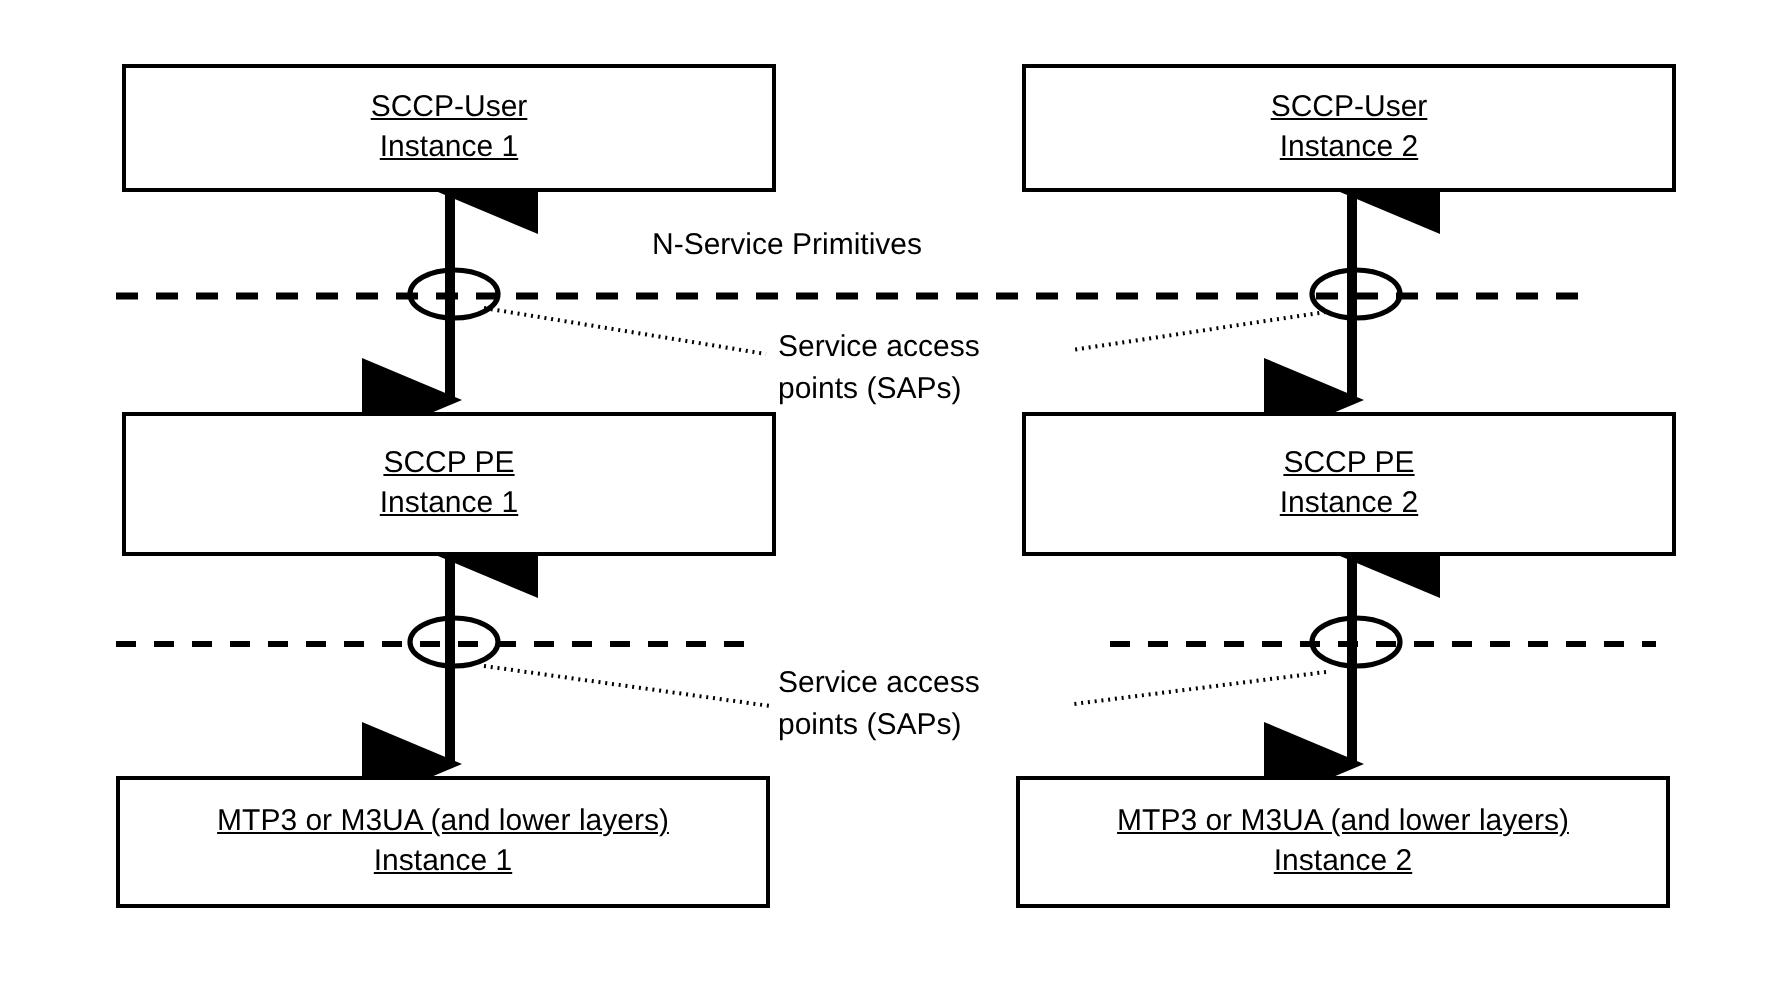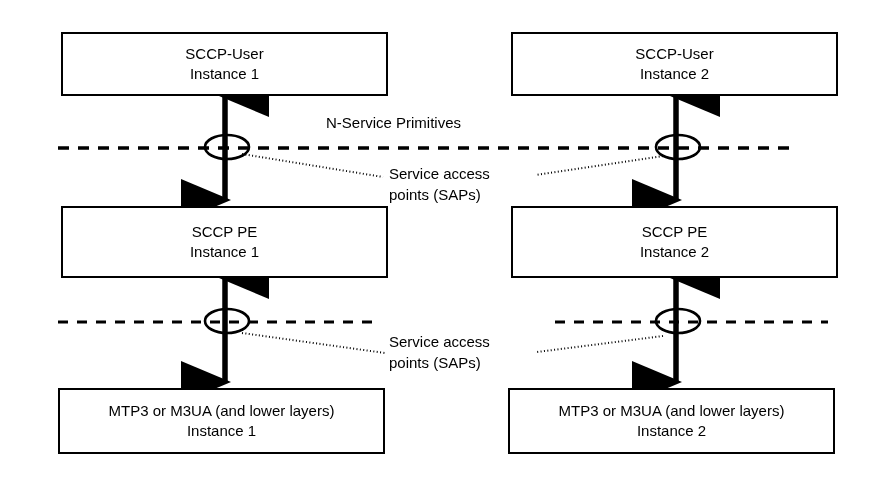--- a/index.html
+++ b/index.html
@@ -35,20 +35,21 @@
     align-items: center;
     justify-content: center;
     font-size: 15px;
     line-height: 20px;
     color: #000000;
     text-align: center;
     white-space: nowrap;
   }
   .box .line1, .box .line2 {
     display: block;
+    text-decoration: underline;
   }
   .label {
     position: absolute;
     font-size: 15px;
     line-height: 20px;
     color: #000000;
     text-align: left;
     white-space: nowrap;
   }
   .label.two-line {

